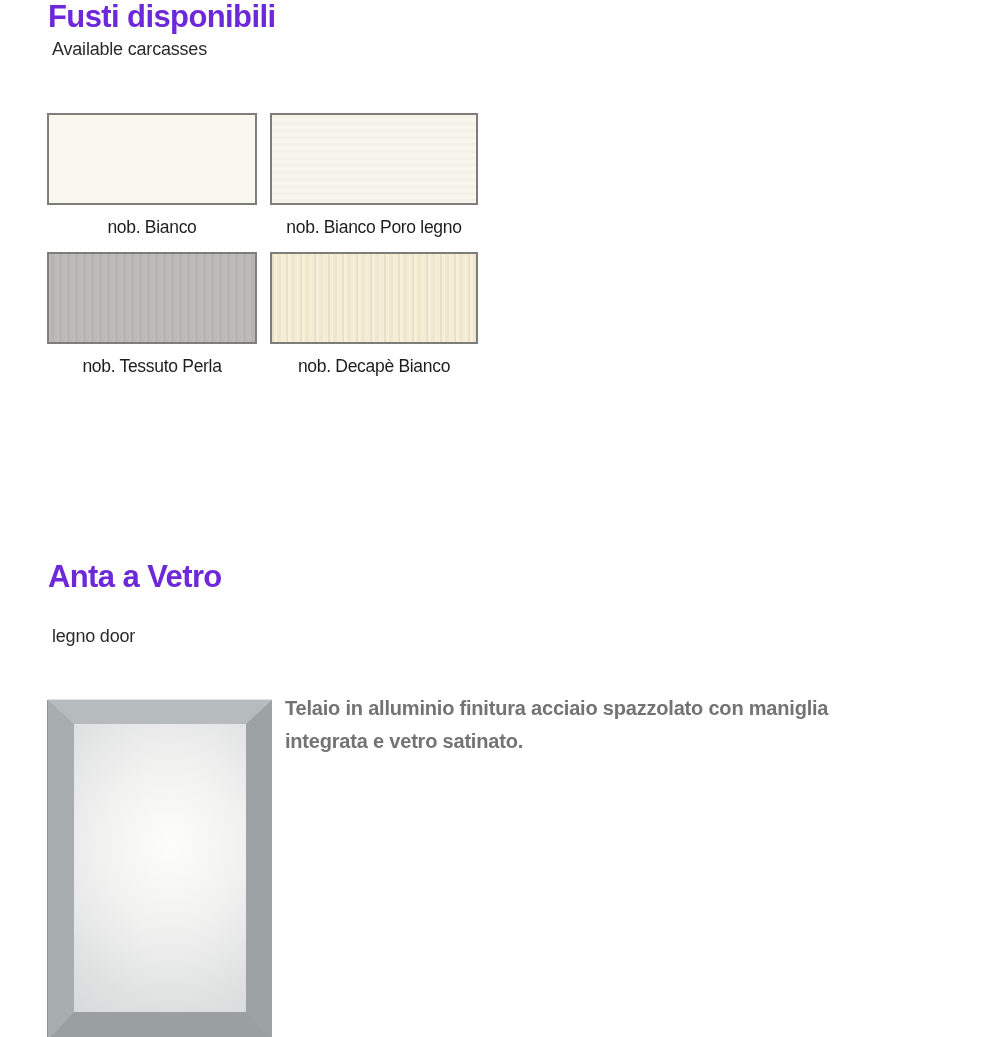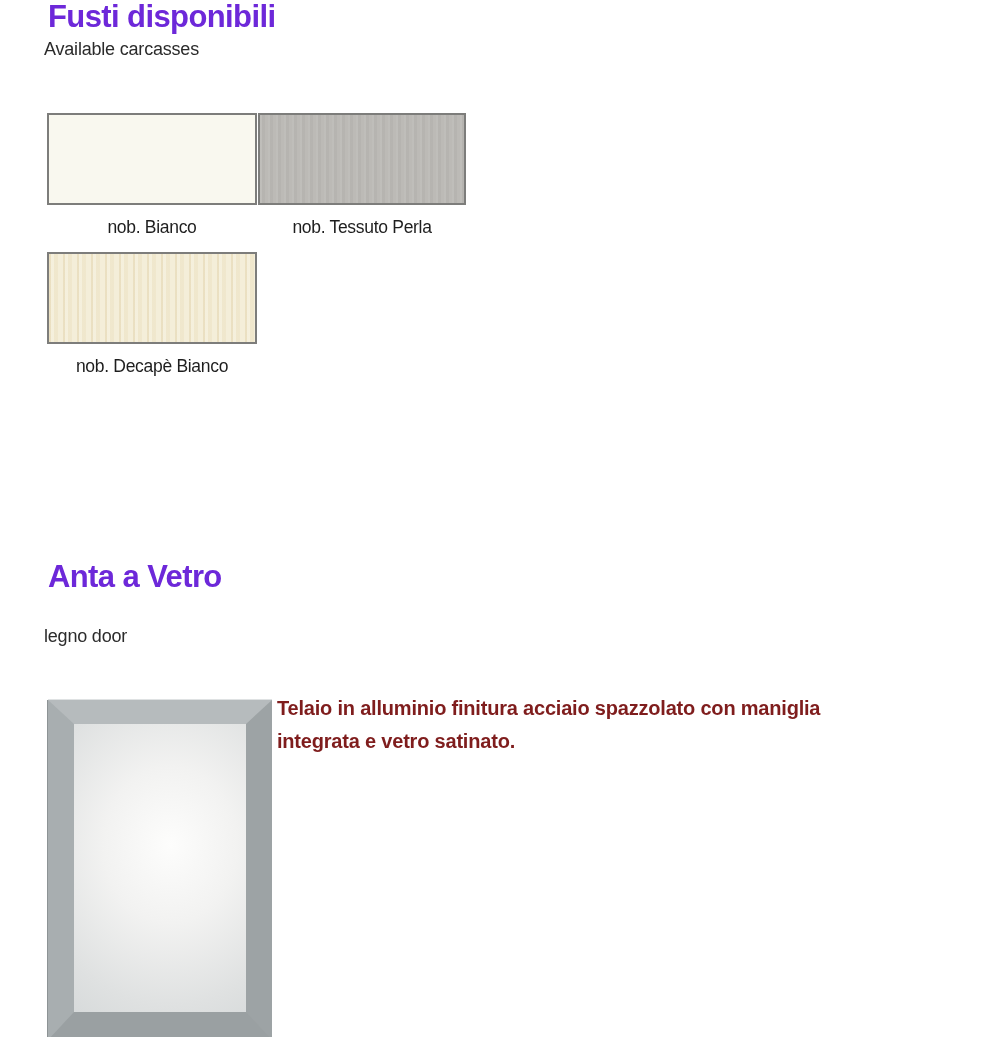--- a/index.html
+++ b/index.html
@@ -15,37 +15,37 @@
     position: absolute;
     left: 48px;
     font-size: 31px;
     font-weight: 700;
     letter-spacing: -0.6px;
     line-height: 34px;
     color: #6d28d9;
   }
   .sub {
     position: absolute;
-    left: 44px;
+    left: 52px;
     font-size: 18px;
     font-weight: 400;
     letter-spacing: -0.2px;
     color: #2b2b2b;
   }
   #carcass-title { top: 0px; }
   #carcass-sub  { top: 39px; }
 
   #swatch-grid {
     position: absolute;
     left: 47px;
     top: 113px;
     width: 431px;
     display: grid;
     grid-template-columns: 210px 208px;
-    column-gap: 1px;
+    column-gap: 13px;
   }
   .swatch-cell { margin-bottom: 14px; }
   .swatch-box {
     width: 100%;
     height: 92px;
     border: 2px solid #7d7d7b;
     background: #eeeeee;
   }
   .swatch-label {
     margin-top: 12px;
@@ -94,41 +94,45 @@
   #glass-pane {
     width: 100%;
     height: 100%;
     background:
       radial-gradient(ellipse 130% 90% at 56% 42%,
         #fdfdfc 0%, #f2f2f1 30%, #dfe1e1 62%, #d2d6d7 88%, #ced2d3 100%);
   }
 
   #glass-desc {
     position: absolute;
-    left: 277px;
+    left: 285px;
     top: 692px;
     width: 545px;
     font-size: 20px;
     font-weight: 700;
     letter-spacing: -0.2px;
     line-height: 33px;
-    color: #7f1d1d;
+    color: #737373;
   }
 </style>
 </head>
 <body>
 
 <div class="h1" id="carcass-title">Fusti disponibili</div>
 
 <div class="sub" id="carcass-sub">Available carcasses</div>
 
 <div id="swatch-grid">
   <div class="swatch-cell">
     <div class="swatch-box" style="background-color: rgb(249, 248, 239);"></div>
     <div class="swatch-label">nob. Bianco</div>
+  </div>
+  <div class="swatch-cell">
+    <div class="swatch-box tex-pore" style="background-color: rgb(248, 246, 236);"></div>
+    <div class="swatch-label">nob. Bianco Poro legno</div>
   </div>
   <div class="swatch-cell">
     <div class="swatch-box tex-fabric" style="background-color: rgb(188, 186, 182);"></div>
     <div class="swatch-label">nob. Tessuto Perla</div>
   </div>
   <div class="swatch-cell">
     <div class="swatch-box tex-wood" style="background-color: rgb(243, 236, 212);"></div>
     <div class="swatch-label">nob. Decapè Bianco</div>
   </div>
 </div>

